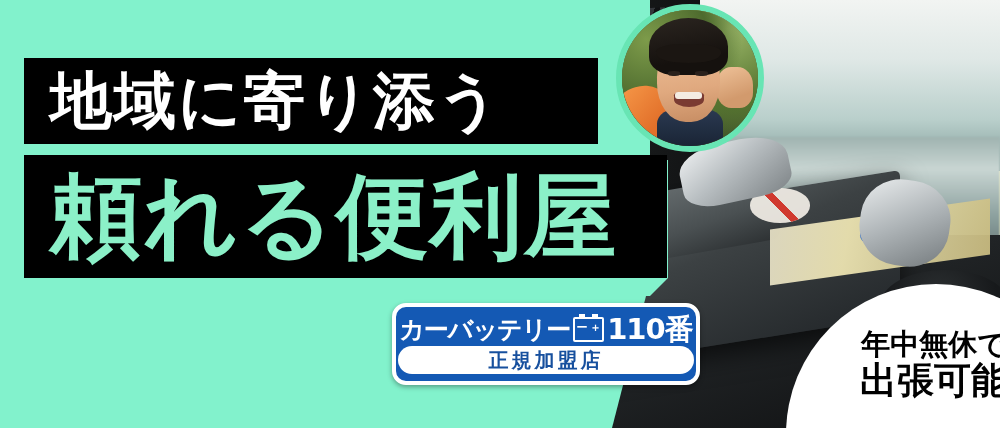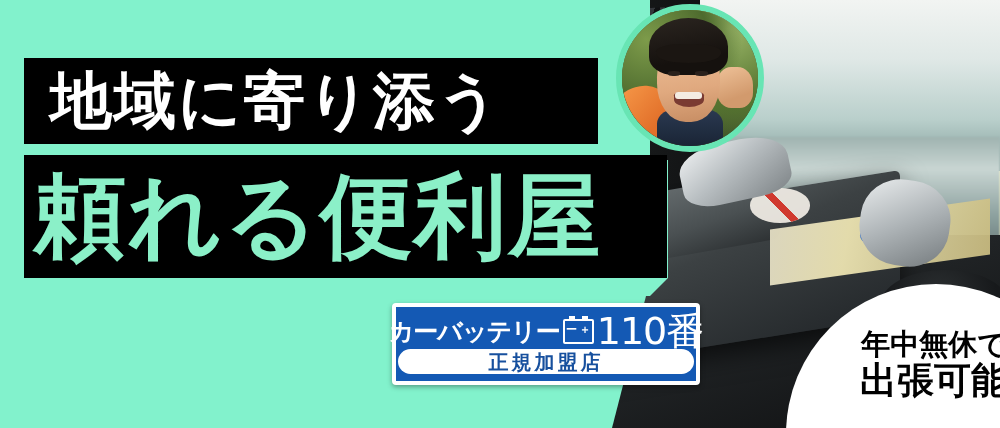--- a/index.html
+++ b/index.html
@@ -128,34 +128,34 @@
   #band2{left:24px;top:155px;width:643px;height:123px;}
 
   .jp{font-family:"DejaVu Sans","Liberation Sans",sans-serif;}
 
   #headline1{
     font-size:62px;font-weight:700;color:#ffffff;letter-spacing:2px;
     padding-left:26px;line-height:1;white-space:nowrap;
   }
   #headline2{
     font-size:92px;font-weight:700;color:#8BF0C8;letter-spacing:2px;
-    padding-left:10px;line-height:1;white-space:nowrap;
+    padding-left:26px;line-height:1;white-space:nowrap;
   }
 
   
   #company{
     position:absolute;left:46px;top:300px;
     font-size:52px;font-weight:700;color:#000;letter-spacing:1px;
     line-height:1;white-space:nowrap;
   }
 
   
   #badge{
     position:absolute;left:392px;top:303px;width:308px;height:82px;
-    background:#1459B4;border:4px solid #ffffff;border-radius:4px;
+    background:#1459B4;border:4px solid #ffffff;border-radius:14px;
     box-sizing:border-box;padding:6px 2px 7px;
     display:flex;flex-direction:column;align-items:center;justify-content:space-between;
     box-shadow:0 2px 5px rgba(0,0,0,.35);
   }
   #badge-top{
     display:flex;align-items:center;justify-content:center;gap:2px;
     width:100%;height:36px;
   }
   #badge-word{
     font-size:25px;font-weight:700;color:#fff;letter-spacing:-1px;line-height:1;
@@ -169,21 +169,21 @@
     content:"";position:absolute;top:-5px;width:6px;height:3px;background:#fff;
   }
   .batt-icon::before{left:4px;}
   .batt-icon::after{right:4px;}
   .batt-sign{
     position:absolute;left:0;right:0;top:4px;height:9px;
     display:flex;align-items:center;justify-content:space-around;
     font-size:11px;font-weight:700;color:#fff;line-height:1;
   }
   #badge-num{
-    font-size:38px;font-weight:400;color:#fff;letter-spacing:-1px;line-height:1;
+    font-size:29px;font-weight:700;color:#fff;letter-spacing:-1px;line-height:1;
     white-space:nowrap;
   }
   #badge-pill{
     width:100%;height:30px;background:#fff;border-radius:15px;
     display:flex;align-items:center;justify-content:center;
   }
   #badge-pill-text{
     font-size:20px;font-weight:700;color:#17509E;letter-spacing:3px;line-height:1;
   }
 

